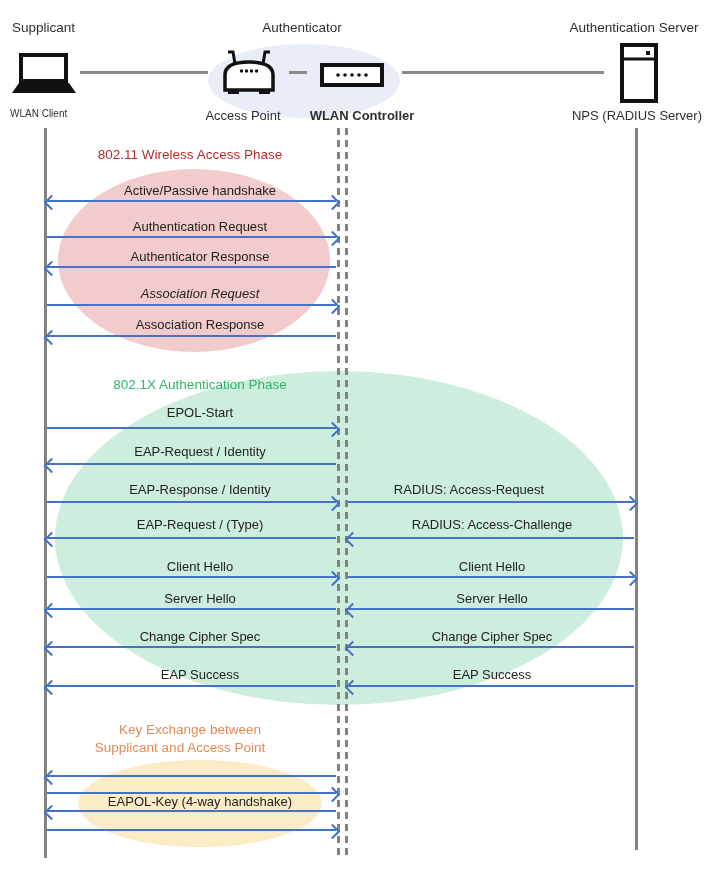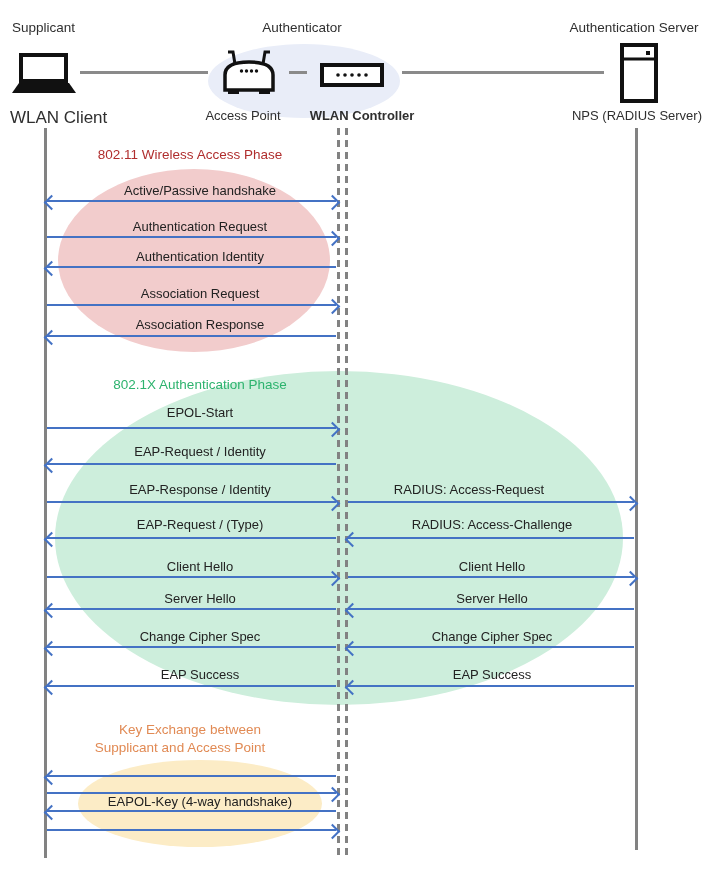--- a/index.html
+++ b/index.html
@@ -116,45 +116,45 @@
   <svg class="icon" style="left:620px;top:43px;" width="38" height="60" viewBox="0 0 38 60">
     <rect x="2" y="2" width="34" height="56" fill="#ffffff" stroke="#111111" stroke-width="4"></rect>
     <line x1="2" y1="16" x2="36" y2="16" stroke="#111111" stroke-width="3"></line>
     <rect x="26" y="8" width="4" height="4" fill="#111111"></rect>
   </svg>
 
   <div class="connector" style="left:80px;top:71px;width:128px;"></div>
   <div class="connector" style="left:289px;top:71px;width:18px;"></div>
   <div class="connector" style="left:402px;top:71px;width:202px;"></div>
 
-  <div class="node-label" style="left:10px;top:108px;font-size:17px;">WLAN Client</div>
+  <div class="node-label" style="left:10px;top:108px;font-size:10px;">WLAN Client</div>
   <div class="node-label centered" style="left:243px;top:108px;font-size:13px;">Access Point</div>
   <div class="node-label centered" style="left:362px;top:108px;font-size:13px;font-weight:bold;">WLAN Controller</div>
   <div class="node-label centered" style="left:637px;top:108px;font-size:13px;">NPS (RADIUS Server)</div>
 
   <div class="lifeline" style="left:44px;top:128px;height:730px;"></div>
   <div class="lifeline dashed" style="left:337px;top:128px;height:727px;"></div>
   <div class="lifeline dashed" style="left:345px;top:128px;height:727px;"></div>
   <div class="lifeline" style="left:635px;top:128px;height:722px;"></div>
 
   <div class="phase-title phase1-color" style="left:190px;top:147px;">802.11 Wireless Access Phase</div>
   <div class="phase-title phase2-color" style="left:200px;top:377px;">802.1X Authentication Phase</div>
   <div class="phase-title phase3-color" style="left:190px;top:722px;">Key Exchange between</div>
   <div class="phase-title phase3-color" style="left:180px;top:740px;">Supplicant and Access Point</div>
 
   <div class="msg-label" style="left:200px;top:183px;">Active/Passive handshake</div>
   <div class="arrow l r" style="left:47px;top:200px;width:289px;"></div>
 
   <div class="msg-label" style="left:200px;top:219px;">Authentication Request</div>
   <div class="arrow r" style="left:47px;top:236px;width:289px;"></div>
 
-  <div class="msg-label" style="left:200px;top:249px;">Authentication Identity</div>
+  <div class="msg-label" style="left:200px;top:249px;">Authenticator Response</div>
   <div class="arrow l" style="left:47px;top:266px;width:289px;"></div>
 
-  <div class="msg-label" style="left:200px;top:286px;">Association Request</div>
+  <div class="msg-label" style="left:200px;top:286px;font-style:italic;">Association Request</div>
   <div class="arrow r" style="left:47px;top:304px;width:289px;"></div>
 
   <div class="msg-label" style="left:200px;top:317px;">Association Response</div>
   <div class="arrow l" style="left:47px;top:335px;width:289px;"></div>
 
   <div class="msg-label" style="left:200px;top:405px;">EPOL-Start</div>
   <div class="arrow r" style="left:47px;top:427px;width:289px;"></div>
 
   <div class="msg-label" style="left:200px;top:444px;">EAP-Request / Identity</div>
   <div class="arrow l" style="left:47px;top:463px;width:289px;"></div>

